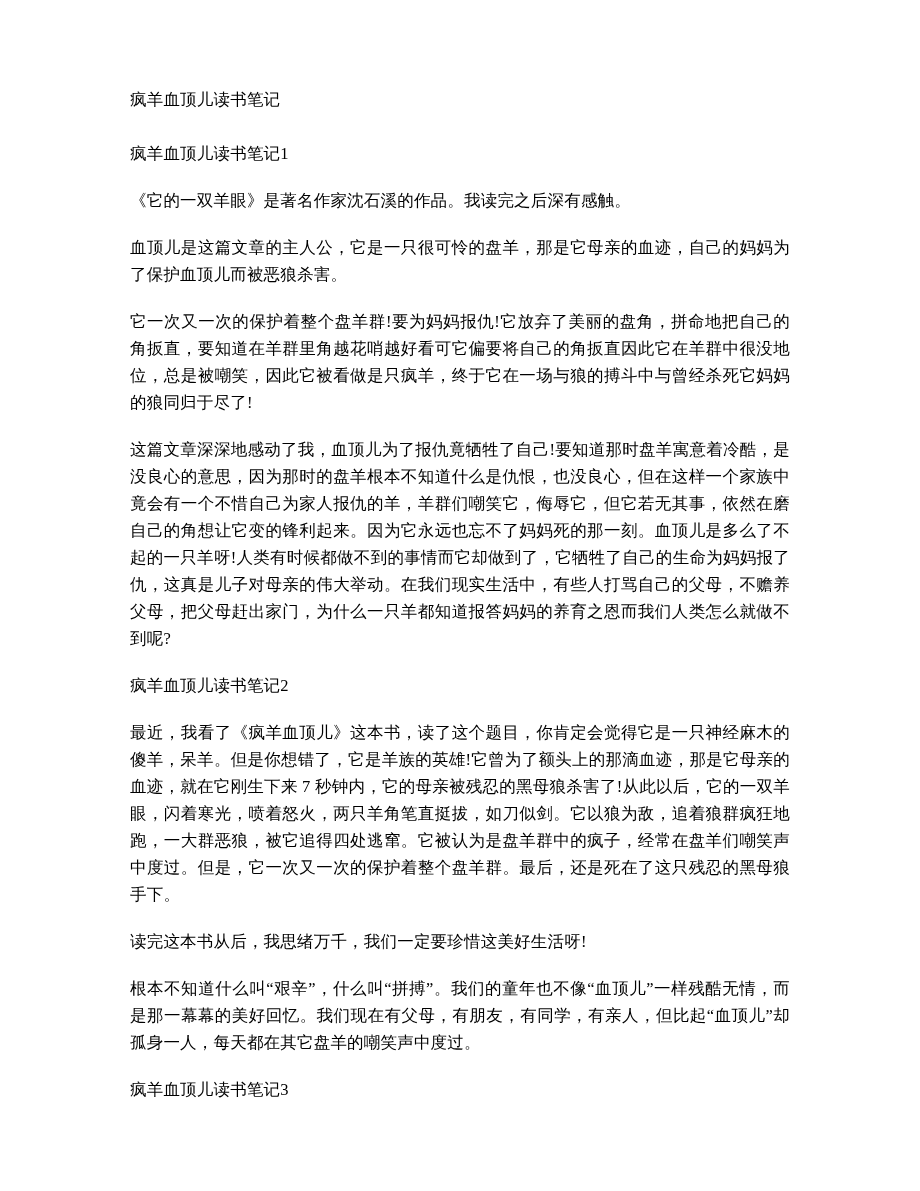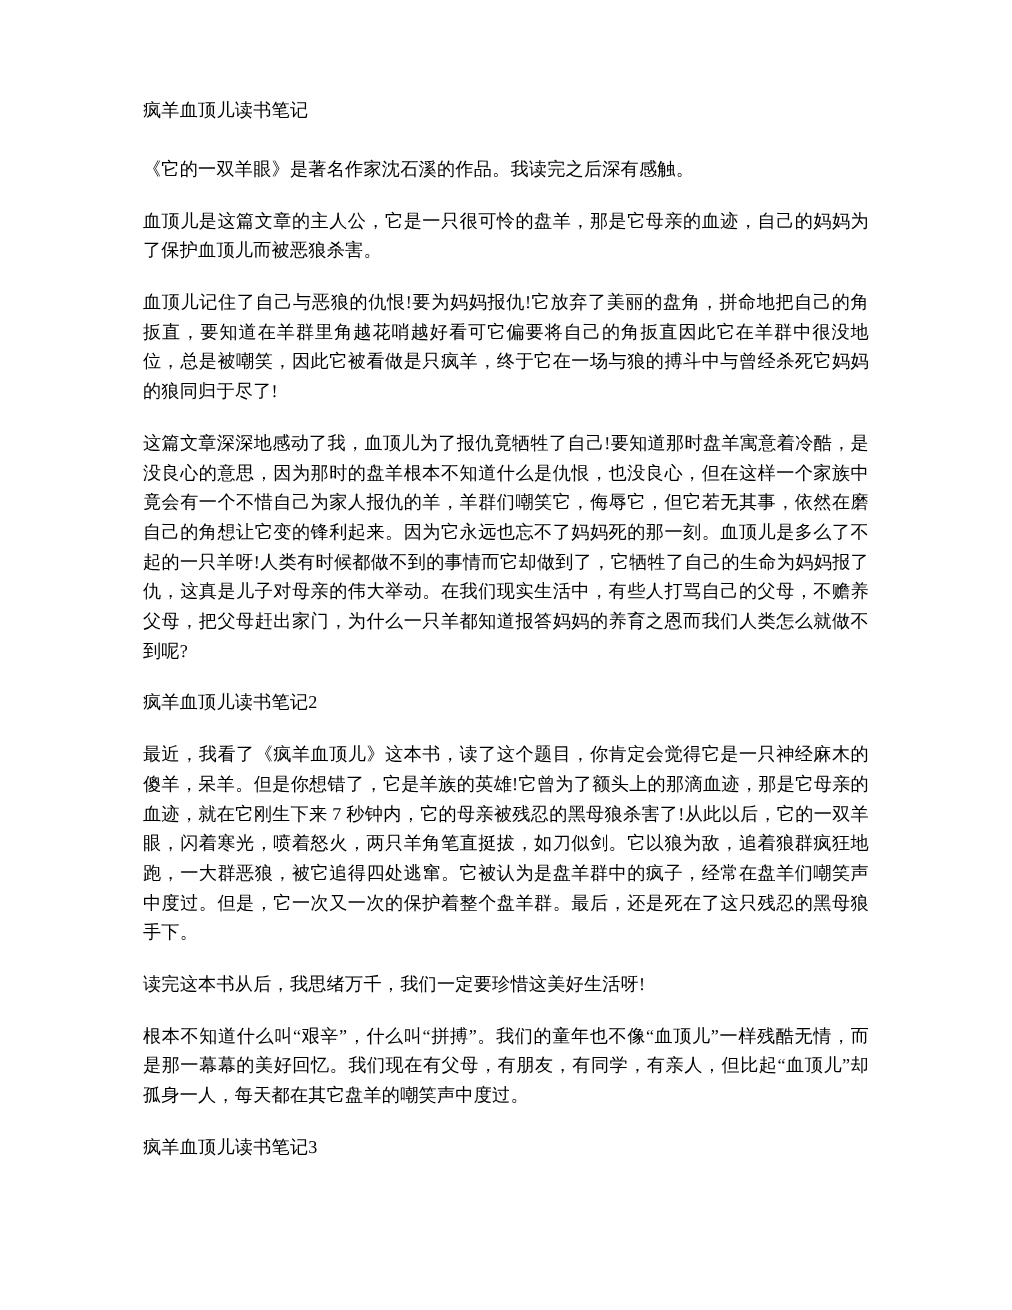--- a/index.html
+++ b/index.html
@@ -36,26 +36,27 @@
     margin-bottom: 20px;
   }
 </style>
 </head>
 <body>
 
 <div class="doc-page">
 
   <p class="para doc-title">疯羊血顶儿读书笔记</p>
 
+  <p class="para section-heading">疯羊血顶儿读书笔记1</p>
 
   <p class="para">《它的一双羊眼》是著名作家沈石溪的作品。我读完之后深有感触。</p>
 
   <p class="para">血顶儿是这篇文章的主人公，它是一只很可怜的盘羊，那是它母亲的血迹，自己的妈妈为了保护血顶儿而被恶狼杀害。</p>
 
-  <p class="para">血顶儿记住了自己与恶狼的仇恨!要为妈妈报仇!它放弃了美丽的盘角，拼命地把自己的角扳直，要知道在羊群里角越花哨越好看可它偏要将自己的角扳直因此它在羊群中很没地位，总是被嘲笑，因此它被看做是只疯羊，终于它在一场与狼的搏斗中与曾经杀死它妈妈的狼同归于尽了!</p>
+  <p class="para">它一次又一次的保护着整个盘羊群!要为妈妈报仇!它放弃了美丽的盘角，拼命地把自己的角扳直，要知道在羊群里角越花哨越好看可它偏要将自己的角扳直因此它在羊群中很没地位，总是被嘲笑，因此它被看做是只疯羊，终于它在一场与狼的搏斗中与曾经杀死它妈妈的狼同归于尽了!</p>
 
   <p class="para">这篇文章深深地感动了我，血顶儿为了报仇竟牺牲了自己!要知道那时盘羊寓意着冷酷，是没良心的意思，因为那时的盘羊根本不知道什么是仇恨，也没良心，但在这样一个家族中竟会有一个不惜自己为家人报仇的羊，羊群们嘲笑它，侮辱它，但它若无其事，依然在磨自己的角想让它变的锋利起来。因为它永远也忘不了妈妈死的那一刻。血顶儿是多么了不起的一只羊呀!人类有时候都做不到的事情而它却做到了，它牺牲了自己的生命为妈妈报了仇，这真是儿子对母亲的伟大举动。在我们现实生活中，有些人打骂自己的父母，不赡养父母，把父母赶出家门，为什么一只羊都知道报答妈妈的养育之恩而我们人类怎么就做不到呢?</p>
 
   <p class="para section-heading">疯羊血顶儿读书笔记2</p>
 
   <p class="para">最近，我看了《疯羊血顶儿》这本书，读了这个题目，你肯定会觉得它是一只神经麻木的傻羊，呆羊。但是你想错了，它是羊族的英雄!它曾为了额头上的那滴血迹，那是它母亲的血迹，就在它刚生下来 7 秒钟内，它的母亲被残忍的黑母狼杀害了!从此以后，它的一双羊眼，闪着寒光，喷着怒火，两只羊角笔直挺拔，如刀似剑。它以狼为敌，追着狼群疯狂地跑，一大群恶狼，被它追得四处逃窜。它被认为是盘羊群中的疯子，经常在盘羊们嘲笑声中度过。但是，它一次又一次的保护着整个盘羊群。最后，还是死在了这只残忍的黑母狼手下。</p>
 
 
   <p class="para">读完这本书从后，我思绪万千，我们一定要珍惜这美好生活呀!</p>
 

